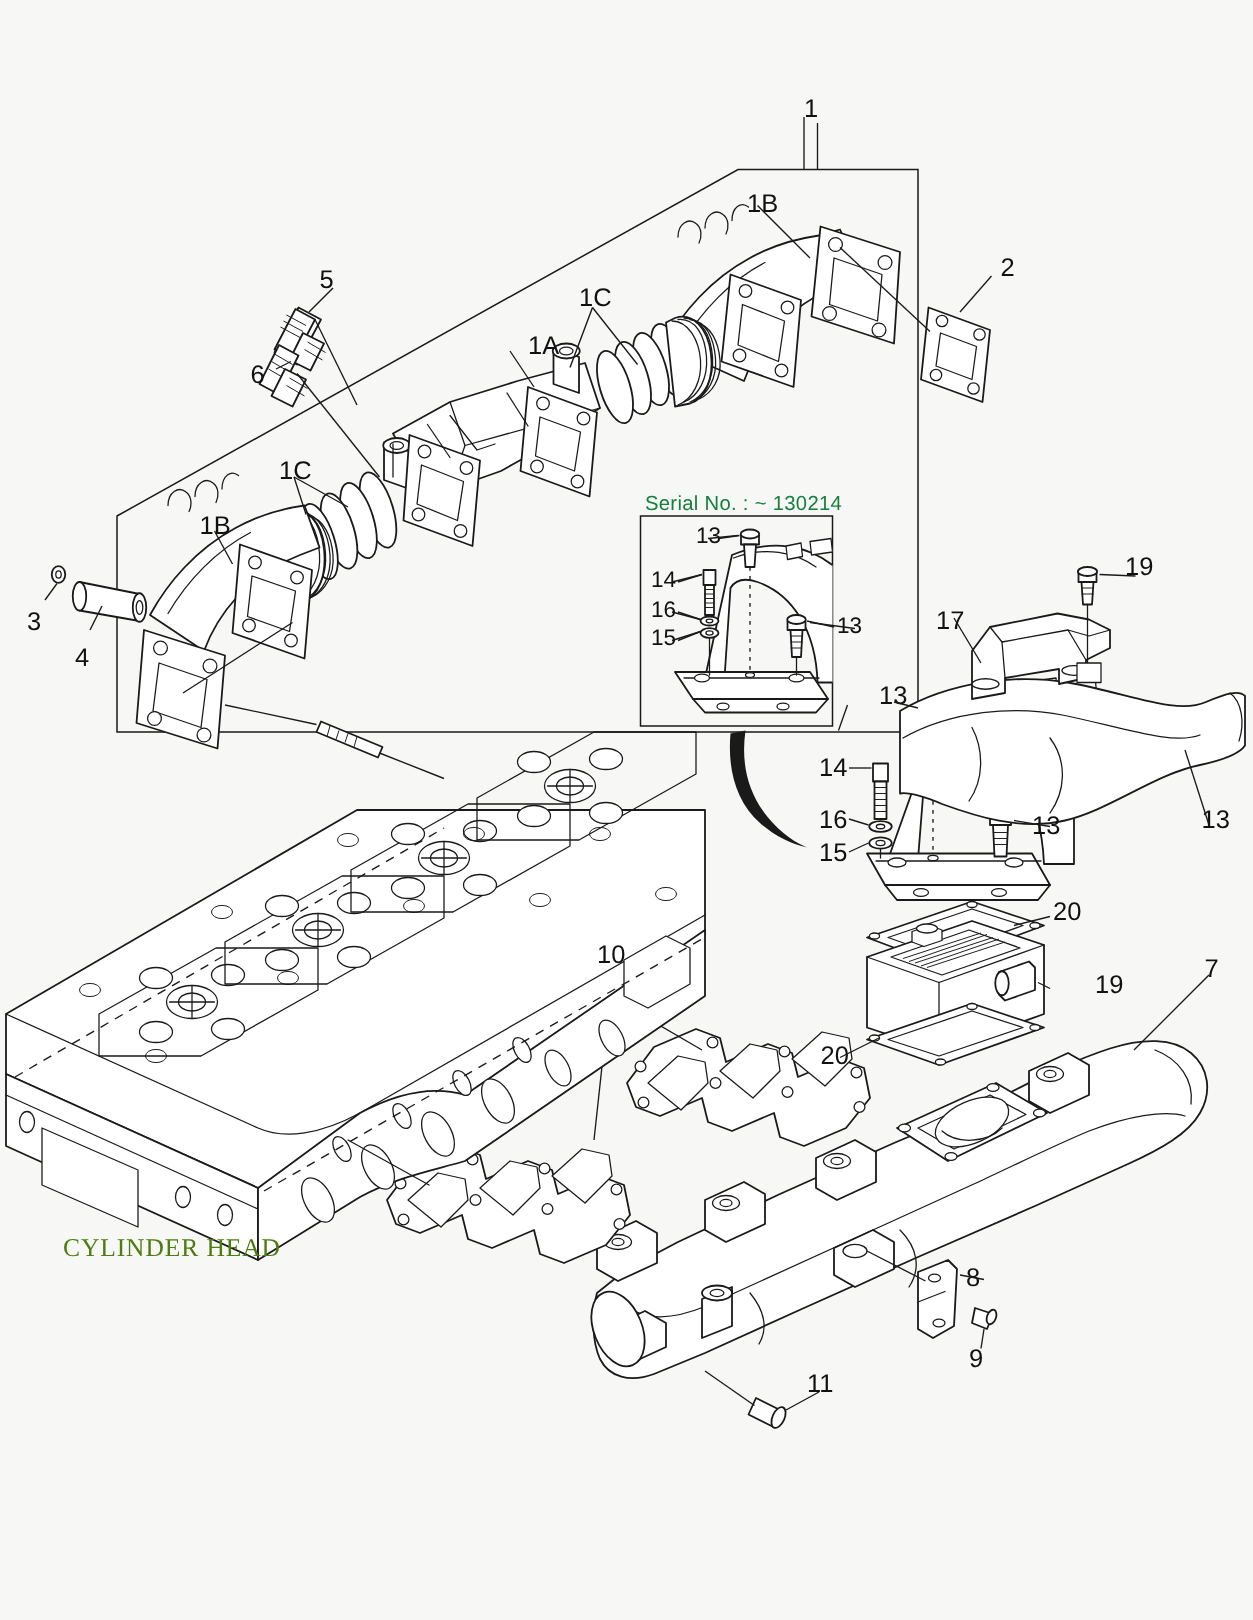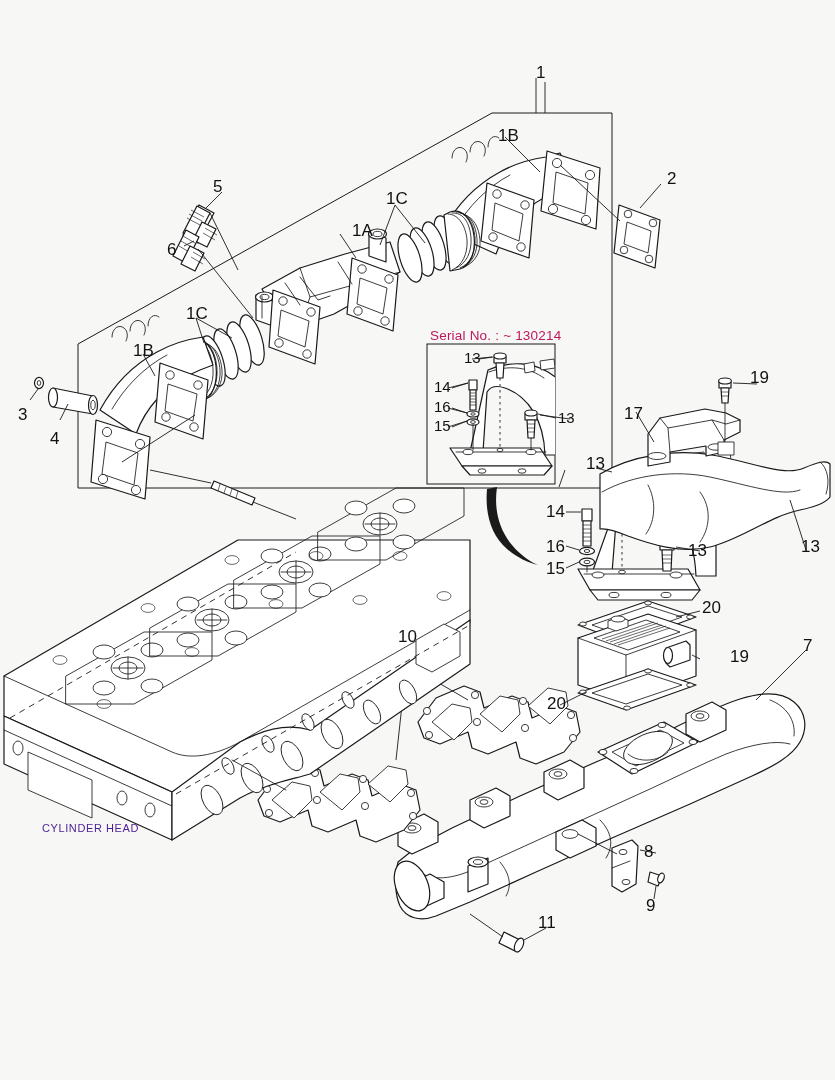--- a/index.html
+++ b/index.html
@@ -3,24 +3,24 @@
 <meta charset="utf-8">
 <title>Manifold Parts Diagram</title>
 <style>
   html,body{margin:0;padding:0;background:#f7f7f6;}
   body{font-family:"Liberation Sans",sans-serif;}
   #stage{position:relative;width:835px;height:1080px;background:#f7f7f6;overflow:hidden;}
   #art{position:absolute;left:0;top:0;width:835px;height:1080px;}
   .lbl{position:absolute;font-family:"Liberation Sans",sans-serif;color:#111;
        font-size:17px;line-height:1;white-space:nowrap;}
   .lbl.sm{font-size:15px;}
-  .serial{position:absolute;font-size:13.5px;color:#be185d;white-space:nowrap;
+  .serial{position:absolute;font-size:13.5px;color:#15803d;white-space:nowrap;
           font-family:"Liberation Sans",sans-serif;letter-spacing:.2px;}
-  .cyl{position:absolute;font-size:11px;color:#4c1d95;white-space:nowrap;
-       letter-spacing:.6px;font-family:Liberation Sans, sans-serif;}
+  .cyl{position:absolute;font-size:17px;color:#4d7c0f;white-space:nowrap;
+       letter-spacing:.6px;font-family:Liberation Serif, serif;}
 </style>
 </head>
 <body>
 
 <div id="stage">
 
 <svg id="art" viewBox="0 0 835 1080">
   <defs>
     <style>
       .s{fill:none;stroke:#1a1a1a;stroke-width:1.2;stroke-linejoin:round;stroke-linecap:round;}

